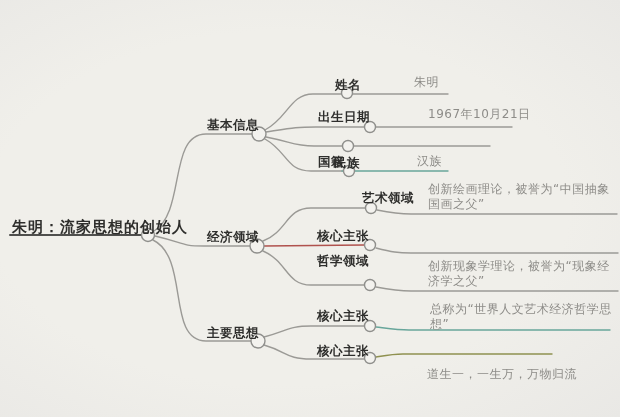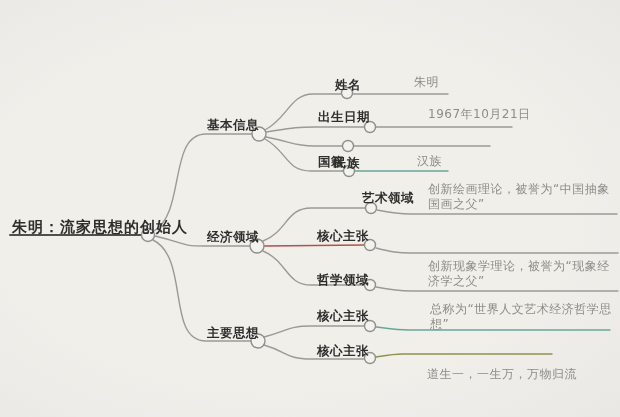--- a/index.html
+++ b/index.html
@@ -87,21 +87,21 @@
   <div class="label" style="left:318px;top:130px;margin-top:24px;">国籍</div>
 
   <div class="label" style="left:334px;top:155px;">民族</div>
   <div class="value" style="left:417px;top:154px;">汉族</div>
 
   <div class="label" style="left:318px;top:190px;margin-left:44px;">艺术领域</div>
   <div class="value wrap" style="left:428px;top:182px;">创新绘画理论，被誉为“中国抽象国画之父”</div>
 
   <div class="label" style="left:317px;top:228px;">核心主张</div>
 
-  <div class="label" style="left:317px;top:272px;">哲学领域</div>
+  <div class="label" style="left:317px;top:253px;">哲学领域</div>
   <div class="value wrap" style="left:428px;top:259px;">创新现象学理论，被誉为“现象经济学之父”</div>
 
   <div class="label" style="left:317px;top:308px;">核心主张</div>
   <div class="value wrap" style="left:430px;top:302px;width:186px;">总称为“世界人文艺术经济哲学思想”</div>
 
   <div class="label" style="left:317px;top:343px;">核心主张</div>
   <div class="value" style="left:427px;top:339px;margin-top:28px;">道生一，一生万，万物归流</div>
 
 </div>
 

